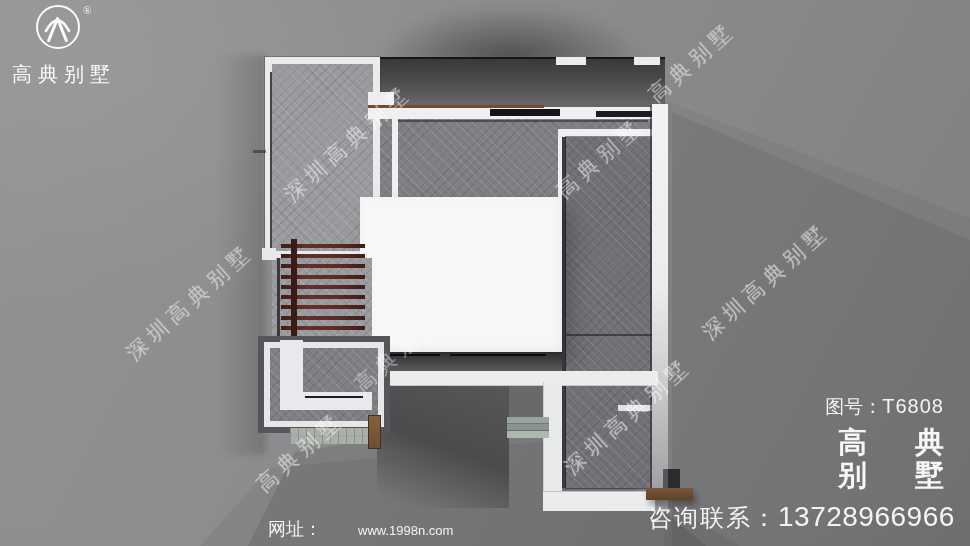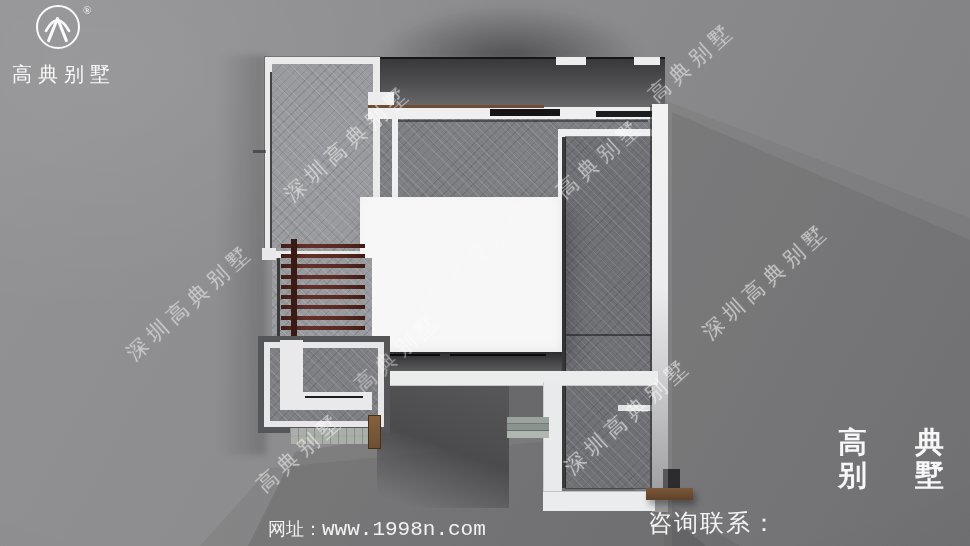--- a/index.html
+++ b/index.html
@@ -39,28 +39,28 @@
   .logo-reg{left:83px;top:4px;font-size:11px;color:#fafafa;font-family:"Liberation Serif",serif;}
   .logo-brand{left:12px;top:61px;width:120px;font-family:"Liberation Serif",serif;
       font-size:20px;letter-spacing:6px;color:#fafafa;white-space:nowrap;}
   
   .drawing{top:394px;right:26px;color:#f4f4f5;display:flex;align-items:baseline;}
   .drawing .lbl{font-family:"Liberation Serif",serif;font-size:19px;}
   .drawing .val{font-family:"Liberation Sans",sans-serif;font-size:20px;letter-spacing:1px;}
   .brandbig{top:426px;right:26px;width:106px;color:#f7f7f8;font-family:"Liberation Serif",serif;
       font-weight:bold;font-size:29px;line-height:33px;}
   .brandbig .row{display:flex;justify-content:space-between;}
-  .contact{left:648px;top:501px;display:flex;align-items:baseline;color:#f4f4f5;margin-top:6px;}
+  .contact{left:648px;top:501px;display:flex;align-items:baseline;color:#f4f4f5;}
   .contact .lbl{font-family:"Liberation Serif",serif;font-size:24px;letter-spacing:2px;}
   .contact .val{font-family:"Liberation Sans",sans-serif;font-size:28px;letter-spacing:0.5px;}
   
   .footer{left:256px;top:517px;display:flex;align-items:baseline;color:#f2f2f3;white-space:nowrap;}
   .footer .svc{font-family:"Liberation Serif",serif;font-size:18px;letter-spacing:1.5px;}
   .footer .sitelbl{font-family:"Liberation Serif",serif;font-size:18px;margin-left:12px;}
-  .footer .url{font-family:Liberation Mono, monospace;font-size:21px;}
+  .footer .url{font-family:Liberation Sans, sans-serif;font-size:13px;margin-left:36px;}
 </style>
 </head>
 <body>
 
 <div class="stage">
 
   <div class="abs ground"></div>
   <div class="abs light-tl"></div>
   <div class="abs shadow-right-1"></div>
   <div class="abs shadow-right-2"></div>
@@ -185,32 +185,37 @@
     <div class="abs logo-circle">
       <svg width="39" height="39" viewBox="0 0 44 44">
         <path d="M9 27 Q22 3 35 27" fill="none" stroke="#fafafa" stroke-width="3" stroke-linecap="round"></path>
         <path d="M22 13 L12 38 M22 13 L32 38" fill="none" stroke="#fafafa" stroke-width="3.4" stroke-linecap="round"></path>
       </svg>
     </div>
     <div class="abs logo-reg">®</div>
     <div class="abs logo-brand">高典别墅</div>
   </div>
 
+  <div class="abs drawing">
+    <span class="lbl">图号：</span>
+    <span class="val">T6808</span>
+  </div>
   <div class="abs brandbig">
     <div class="row">
       <span>高</span>
       <span>典</span>
     </div>
     <div class="row">
       <span>别</span>
       <span>墅</span>
     </div>
   </div>
   <div class="abs contact">
     <span class="lbl">咨询联系：</span>
+    <span class="val">13728966966</span>
   </div>
 
   <div class="abs footer">
     <span class="sitelbl">网址：</span>
     <span class="url">www.1998n.com</span>
   </div>
 
 </div>
 
 </body></html>

